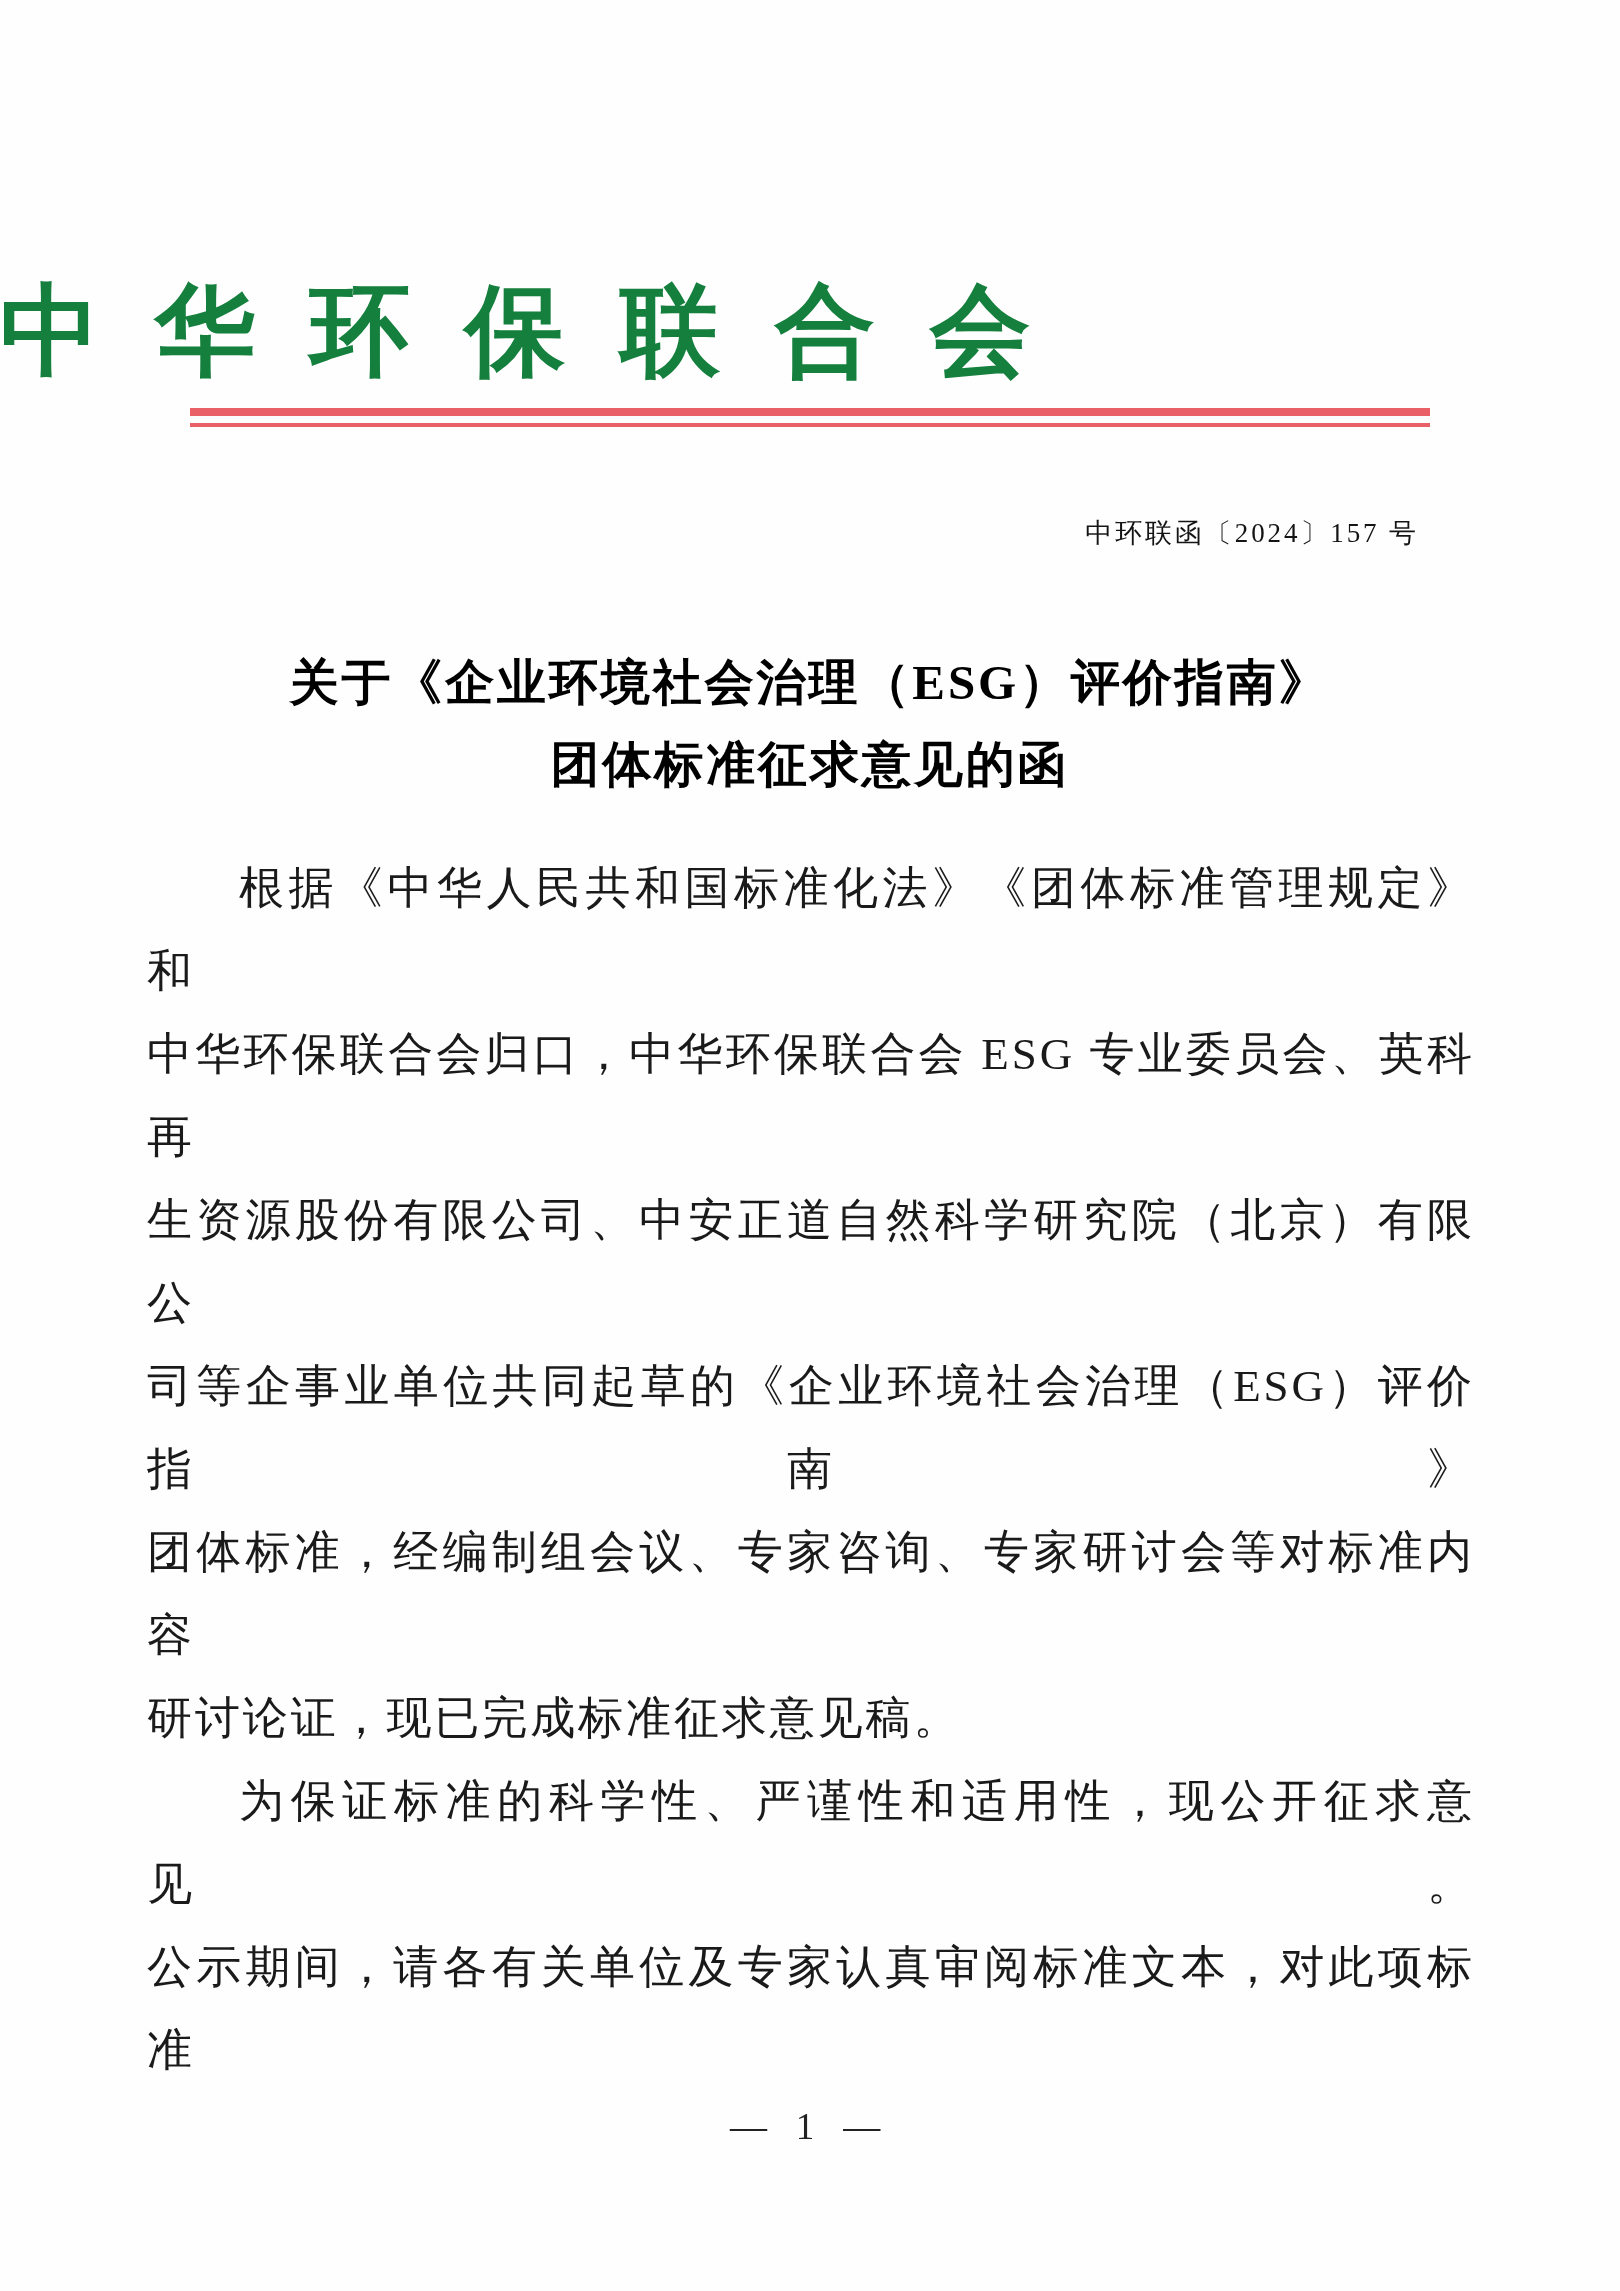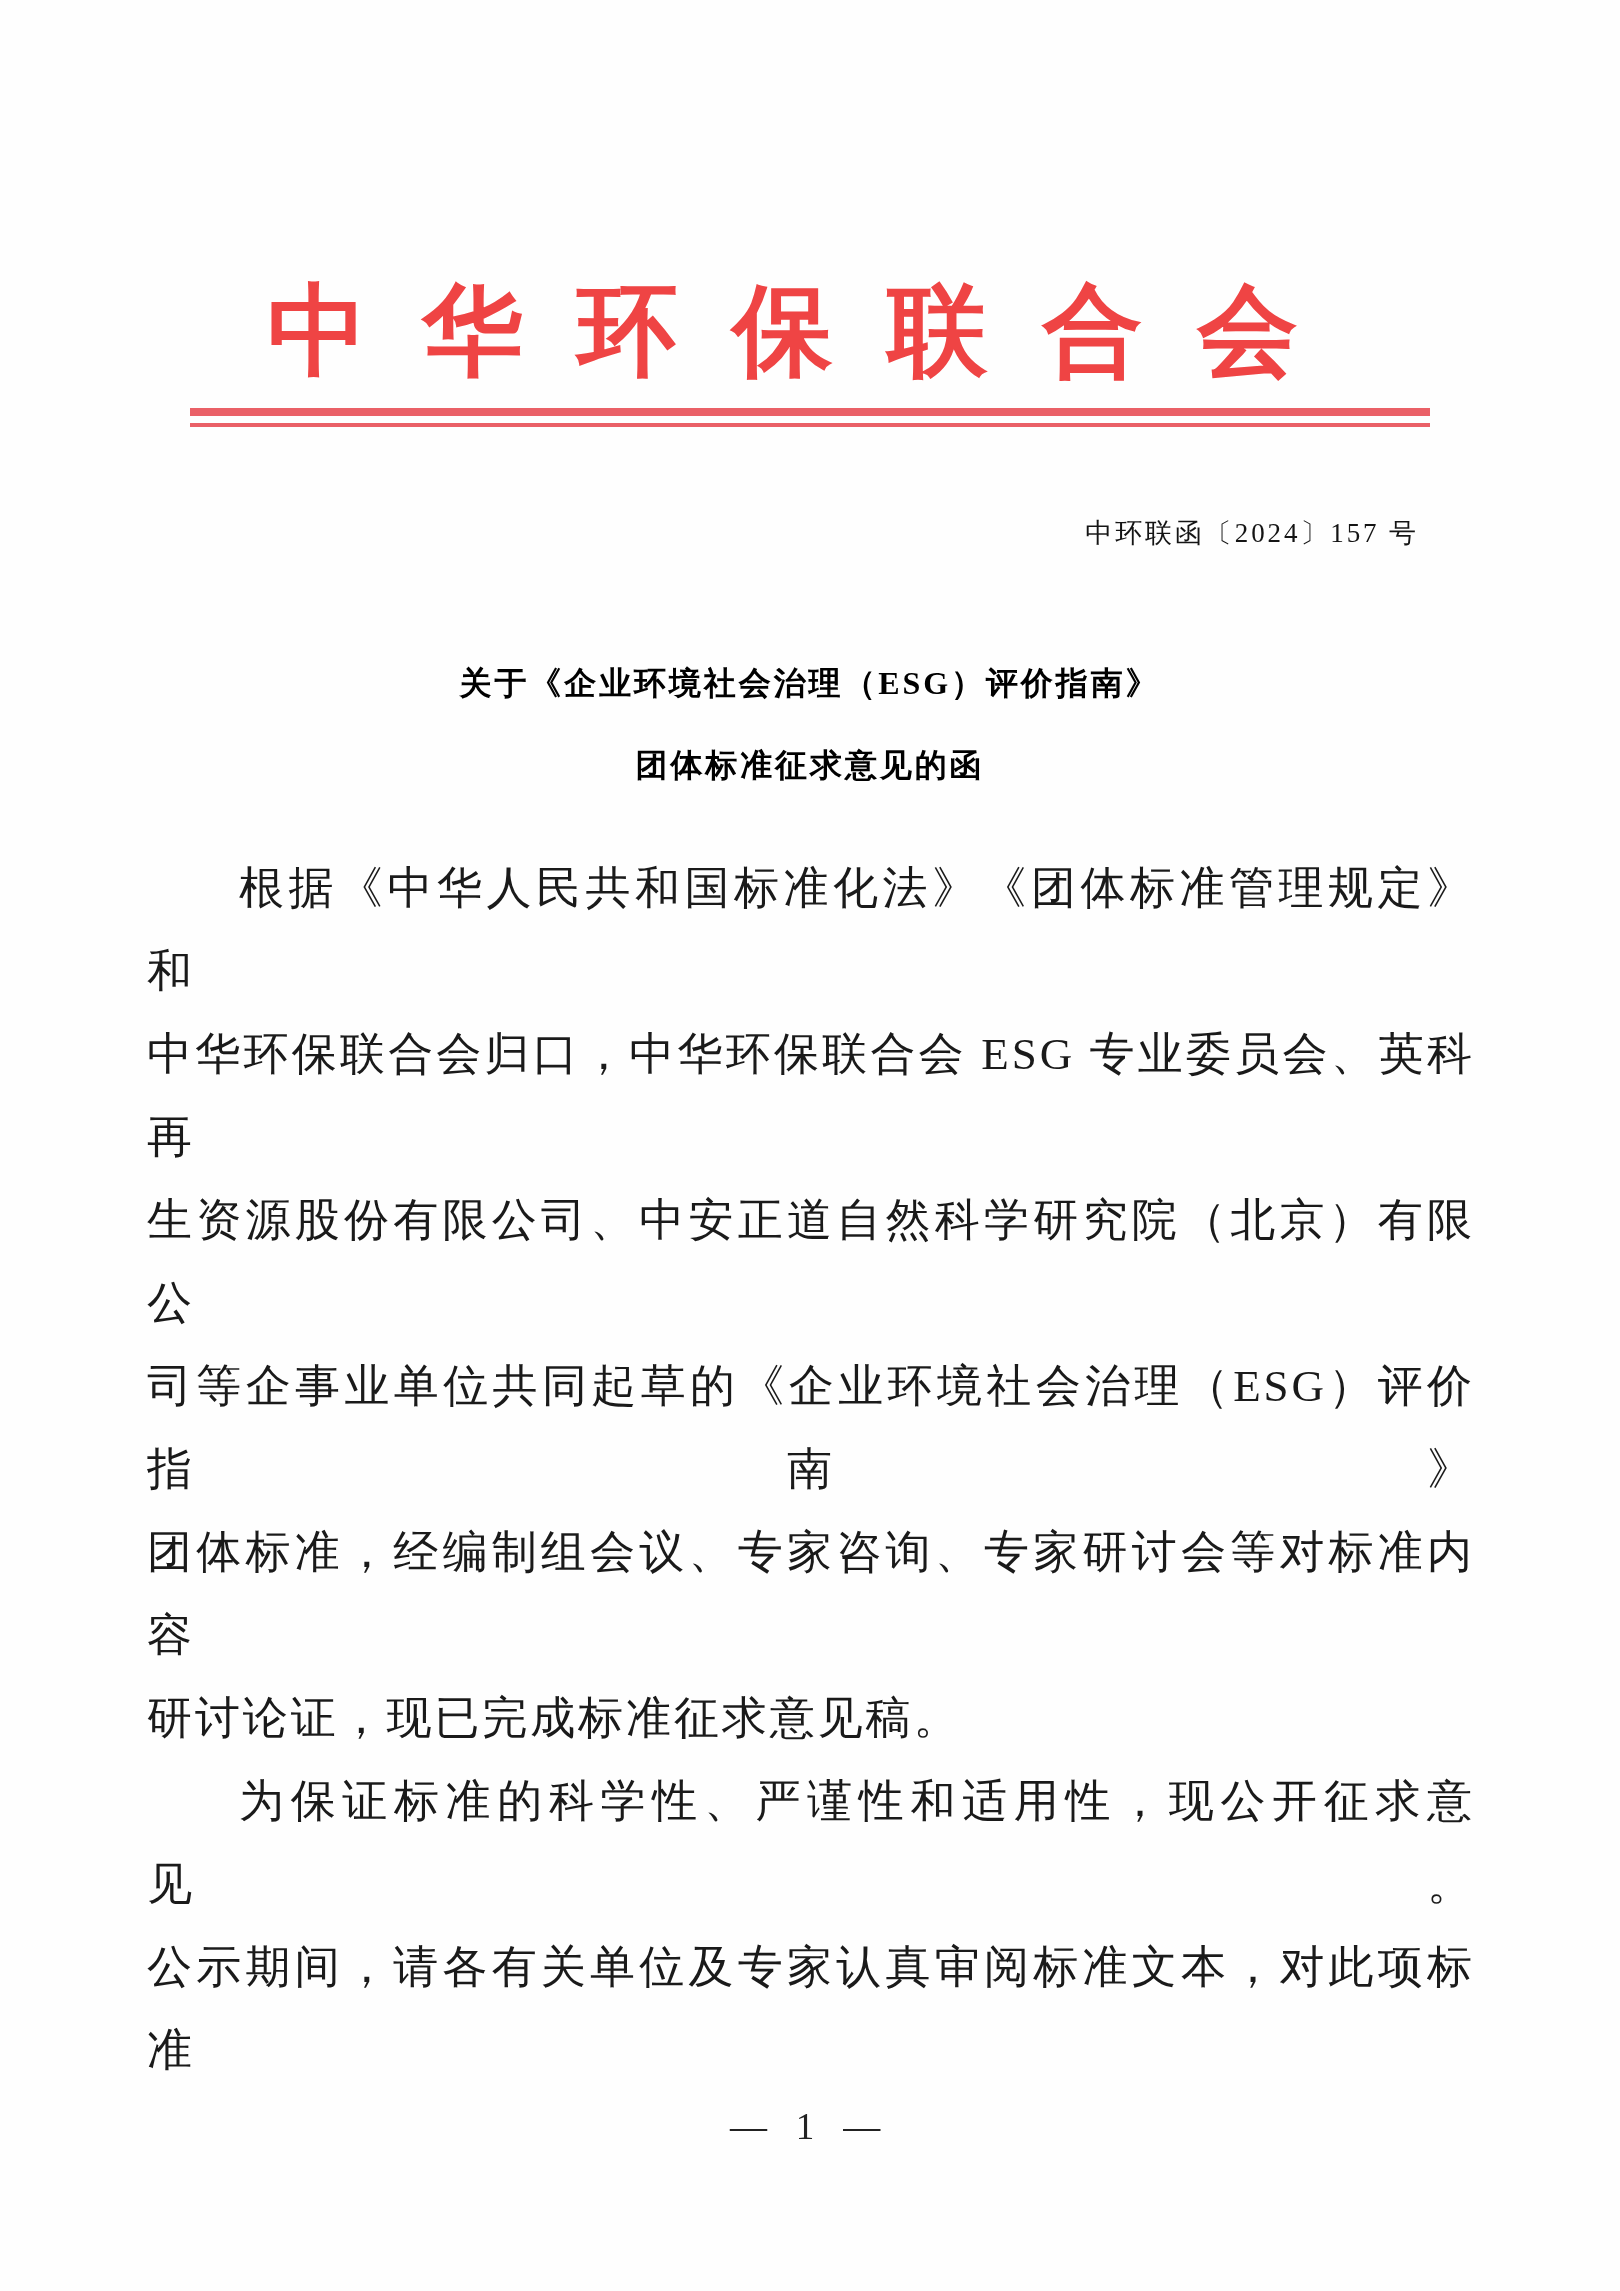--- a/index.html
+++ b/index.html
@@ -11,22 +11,22 @@
     position: relative;
     width: 1620px;
     height: 2292px;
     background: #fefefe;
     font-family: "Liberation Serif", "DejaVu Serif", serif;
     overflow: hidden;
   }
   
   .org-name {
     padding-top: 278px;
-    text-align: center;
-    color: #ef4444;
+    text-align: left;
+    color: #15803d;
     font-size: 100px;
     line-height: 108px;
     font-weight: bold;
     letter-spacing: 55px;
     white-space: nowrap;
   }
   .rule-thick {
     width: 1240px;
     height: 8.8px;
     background: #ea6067;
@@ -47,21 +47,21 @@
     line-height: 45px;
     color: #141414;
     letter-spacing: 2.9px;
   }
   
   .doc-title {
     margin-top: 86px;
     text-align: center;
     font-weight: bold;
     color: #000000;
-    font-size: 32px;
+    font-size: 49px;
     line-height: 82px;
     letter-spacing: 2.9px;
   }
   
   .body-text {
     margin: 41px 145px 0 147px;
     font-size: 45px;
     line-height: 83px;
     color: #1a1a1a;
   }

